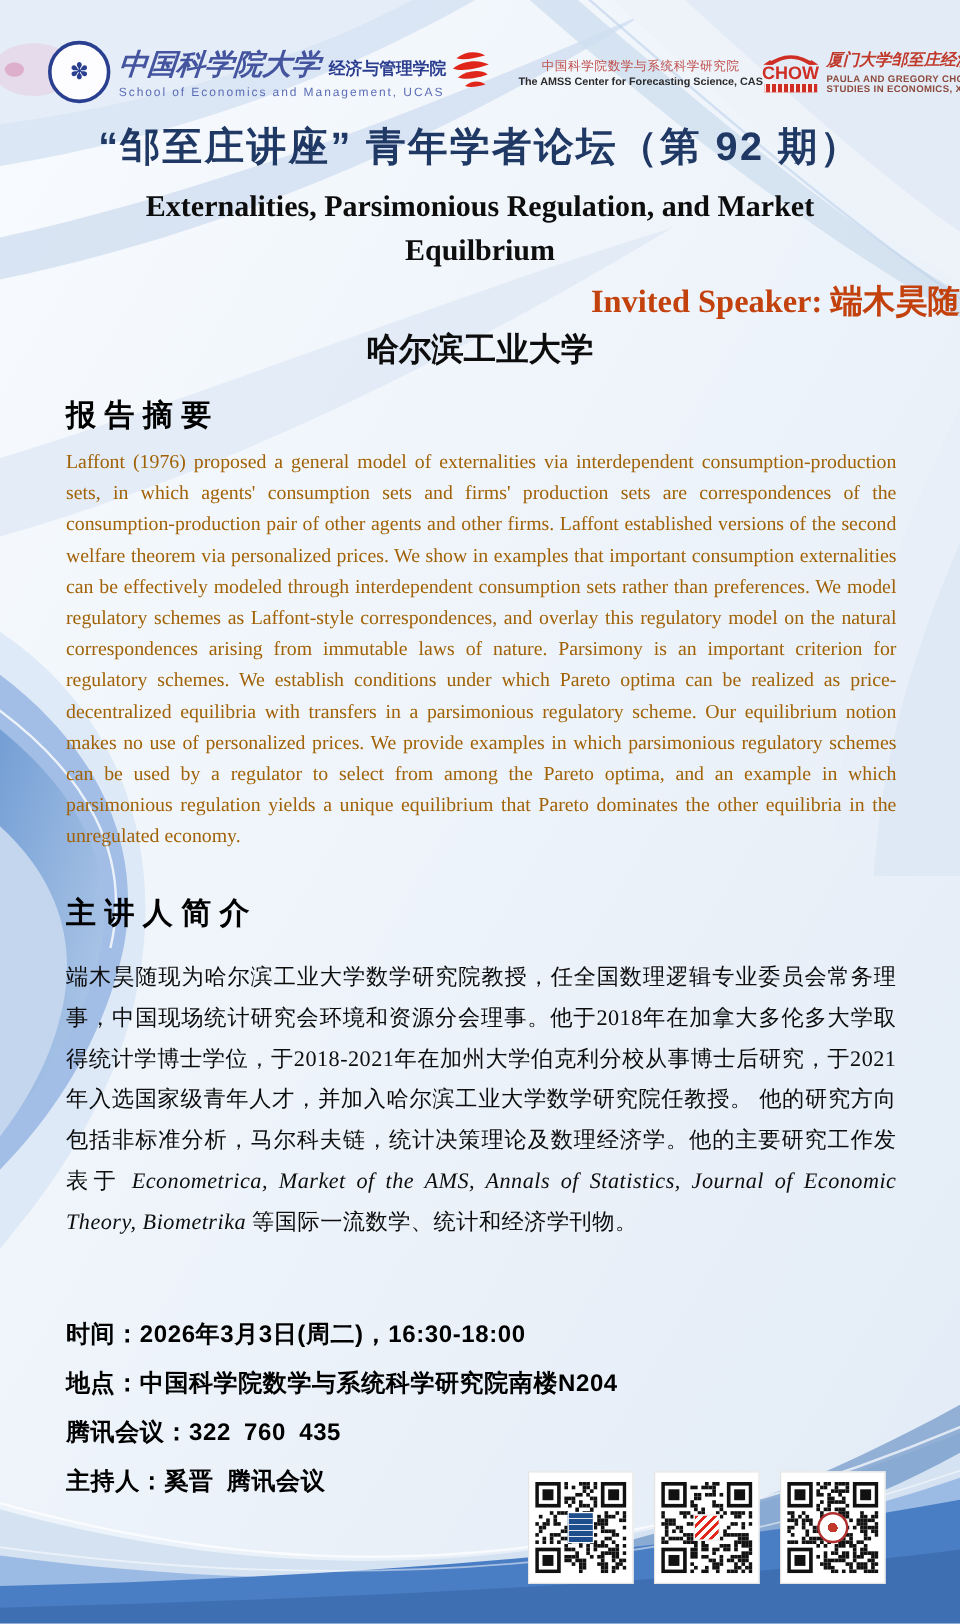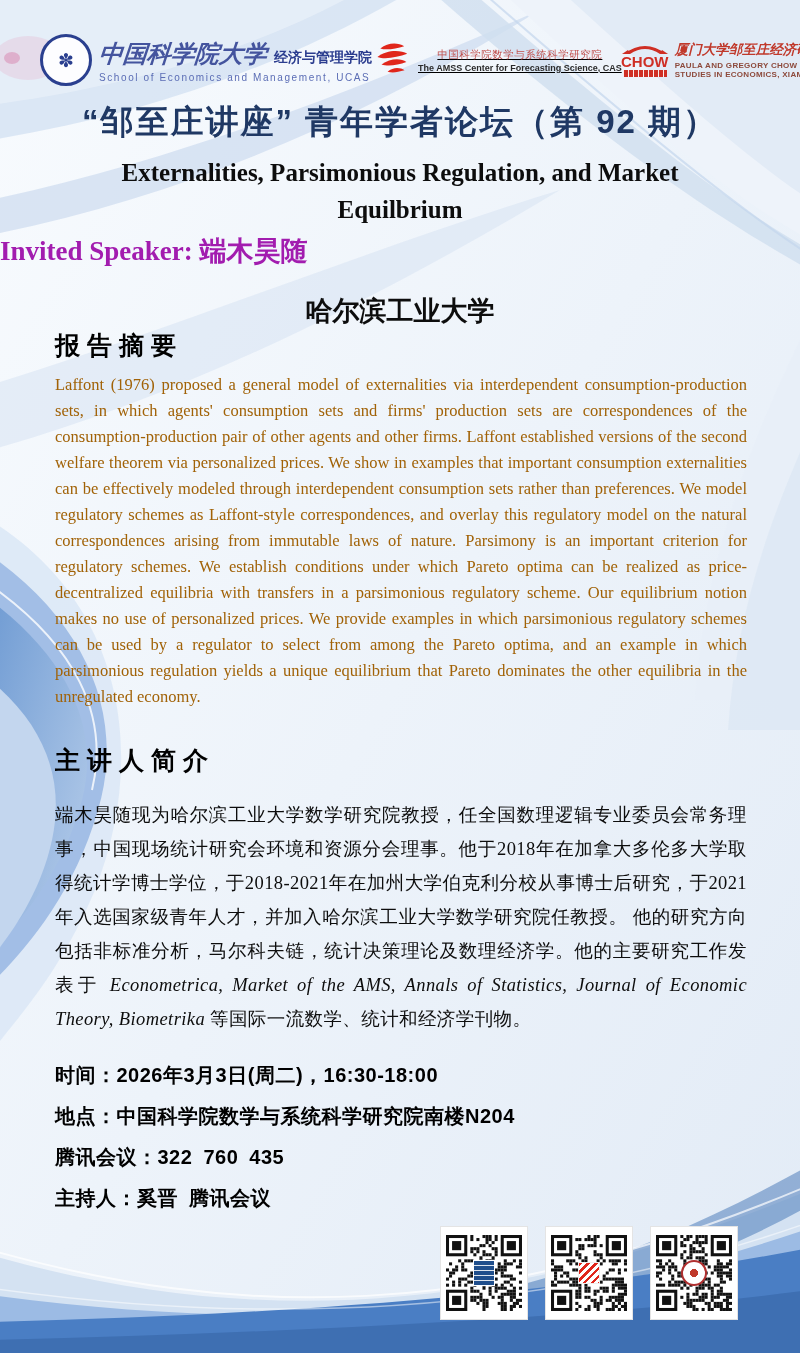--- a/index.html
+++ b/index.html
@@ -16,55 +16,55 @@
   .logo-block{display:flex;align-items:center;}
   .ucas-emblem{width:46px;height:46px;border-radius:50%;border:3px solid #2a3f8f;background:#fdfdff;
     display:flex;align-items:center;justify-content:center;color:#2a3f8f;font-size:19px;flex:0 0 auto;}
   .ucas-text{margin-left:7px;}
   .ucas-cnrow{display:flex;align-items:baseline;white-space:nowrap;}
   .ucas-main{font-family:"DejaVu Serif",serif;font-style:italic;font-weight:700;font-size:24px;color:#44549e;transform:skewX(-5deg);display:inline-block;}
   .ucas-sub{font-weight:700;font-size:14px;color:#2b3d8f;margin-left:7px;}
   .ucas-en{font-size:10px;letter-spacing:1.6px;color:#5b6db5;margin-top:2px;white-space:nowrap;}
 
   .amss-mark{width:40px;height:40px;flex:0 0 auto;transform:rotate(-8deg);}
-  .amss-text{margin-left:6px;text-align:center;text-decoration:underline;}
+  .amss-text{margin-left:20px;text-align:center;}
   .amss-l1{font-size:10.5px;color:#c0504d;letter-spacing:0.5px;white-space:nowrap;}
   .amss-l2{font-family:"Liberation Serif",serif;font-weight:700;font-size:18px;color:#8d2420;letter-spacing:3px;white-space:nowrap;margin-top:1px;}
   .amss-l3{font-size:9px;font-weight:700;color:#2b2b2b;white-space:nowrap;margin-top:1px;}
 
   .chow-logo{width:46px;display:flex;flex-direction:column;align-items:center;flex:0 0 auto;}
   .chow-word{font-size:15px;font-weight:900;color:#cf2e24;letter-spacing:0px;line-height:14px;font-family:"Liberation Sans",sans-serif;}
   .chow-band{width:44px;height:7px;background:#cf2e24;margin-top:1px;
     background-image:repeating-linear-gradient(90deg,rgba(255,255,255,.9) 0 1px,transparent 1px 5px);}
   .chow-text{margin-left:7px;}
   .chow-l1{font-family:"DejaVu Serif",serif;font-style:italic;font-weight:700;font-size:13.5px;color:#c0392b;white-space:nowrap;}
   .chow-l2{font-size:8px;font-weight:700;color:#8d4a3c;letter-spacing:0.3px;white-space:nowrap;margin-top:2px;}
   .chow-l3{font-size:8px;font-weight:700;color:#8d4a3c;letter-spacing:0.3px;white-space:nowrap;}
 
   
   .series-title{left:0;top:100px;width:800px;text-align:center;font-size:33px;font-weight:900;
     color:#1f3864;letter-spacing:2px;}
   .talk-title{left:0;top:154px;width:800px;text-align:center;font-family:"Liberation Serif",serif;
     font-weight:700;font-size:25px;line-height:37px;color:#0d0d0d;}
-  .speaker{left:0;top:233px;width:800px;text-align:left;font-family:"Liberation Serif",serif;
-    font-weight:700;font-size:27px;color:#a21caf;}
+  .speaker{left:0;top:233px;width:800px;text-align:right;font-family:"Liberation Serif",serif;
+    font-weight:700;font-size:27px;color:#c2410c;}
   .affiliation{left:0;top:273px;width:800px;text-align:center;font-family:"Liberation Serif",serif;
-    font-weight:700;font-size:27px;color:#0d0d0d;margin-top:20px;}
+    font-weight:700;font-size:27px;color:#0d0d0d;}
 
   
   .sec-heading{left:55px;font-size:25px;font-weight:700;color:#000;letter-spacing:7px;}
   .abstract-heading{top:329px;}
   .abstract-text{left:55px;top:372px;width:692px;font-family:"Liberation Serif",serif;
     font-size:16.5px;line-height:26px;color:#a16207;text-align:justify;text-align-last:left;}
   .bio-heading{top:744px;}
   .bio-text{left:55px;top:798px;width:692px;font-family:"Liberation Serif",serif;
     font-size:18.5px;line-height:34px;color:#0d0d0d;text-align:justify;text-align-last:left;letter-spacing:0.4px;}
   .bio-text em{font-style:italic;}
 
-  .details{left:55px;top:1062px;width:700px;font-size:20px;font-weight:700;color:#000;letter-spacing:0.5px;}
+  .details{left:55px;top:1098px;width:700px;font-size:20px;font-weight:700;color:#000;letter-spacing:0.5px;}
   .details .dline{margin-bottom:14px;word-spacing:5px;}
 
   
   .qr-row{left:440px;top:1226px;display:flex;gap:17px;z-index:3;}
   .qr-card{width:88px;height:94px;background:#fff;box-shadow:0 0 0 1px #e4e4e4 inset;
     display:flex;align-items:center;justify-content:center;position:relative;}
   .qr-grid{width:76px;height:76px;position:relative;}
   .qr-center{position:absolute;left:50%;top:50%;transform:translate(-50%,-50%);}
   .c-blue{width:20px;height:24px;background:#1f4e8c;border:1px solid #fff;
     background-image:repeating-linear-gradient(180deg,transparent 0 4px,rgba(255,255,255,.85) 4px 5px);}

